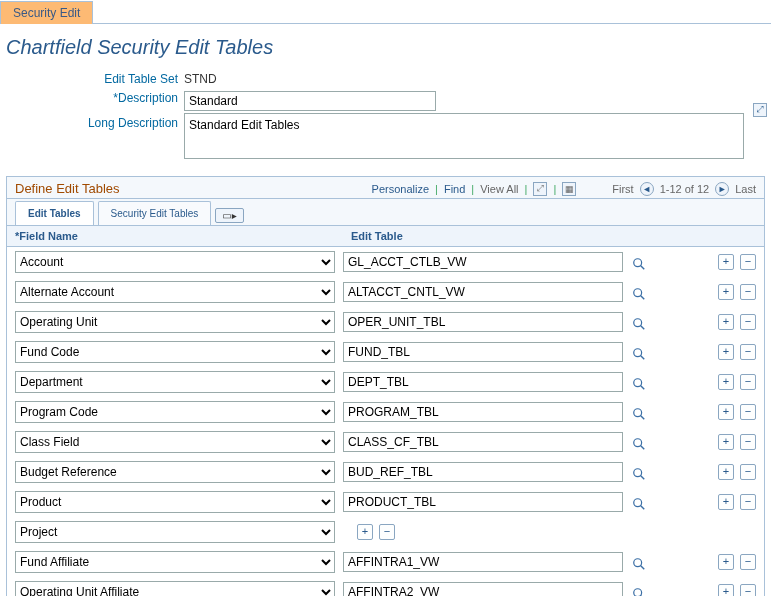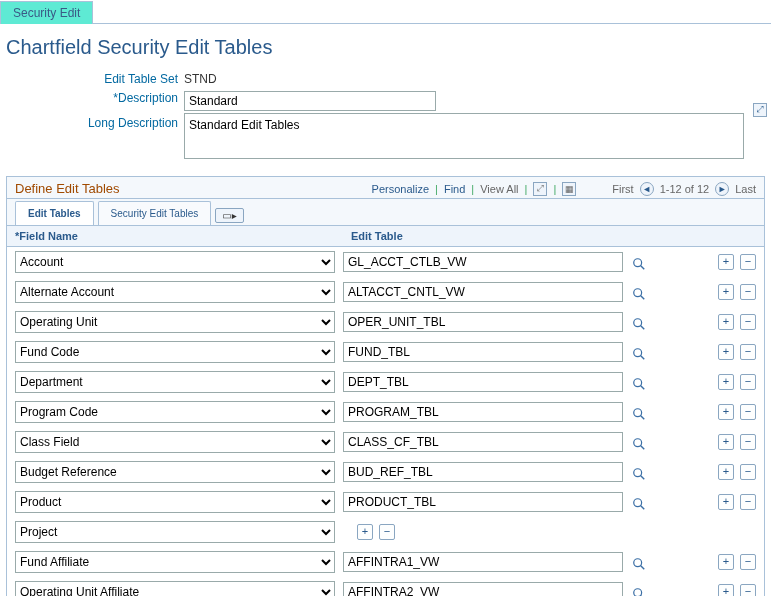--- a/index.html
+++ b/index.html
@@ -5,37 +5,38 @@
   * { box-sizing: border-box; }
   body {
     margin: 0;
     font-family: Arial, Helvetica, sans-serif;
     font-size: 12px;
     color: #333;
     background: #fff;
   }
   .page-tab {
     display: inline-block;
-    background: #5eead4;
+    background: #fdba74;
     border: 1px solid #a9c1d9;
     border-bottom: none;
     padding: 4px 12px;
     color: #3a5a86;
     font-size: 12px;
     margin-top: 1px;
   }
   .tab-underline {
     border-bottom: 1px solid #a9c1d9;
     margin-top: -1px;
   }
   .page-title {
     color: #2a5a8c;
     font-size: 20px;
     font-weight: normal;
     margin: 12px 6px 10px;
+    font-style: italic;
   }
   .hdr-row {
     display: flex;
     align-items: flex-start;
     margin: 2px 6px;
   }
   .hdr-label {
     width: 178px;
     text-align: right;
     color: #0369a1;

